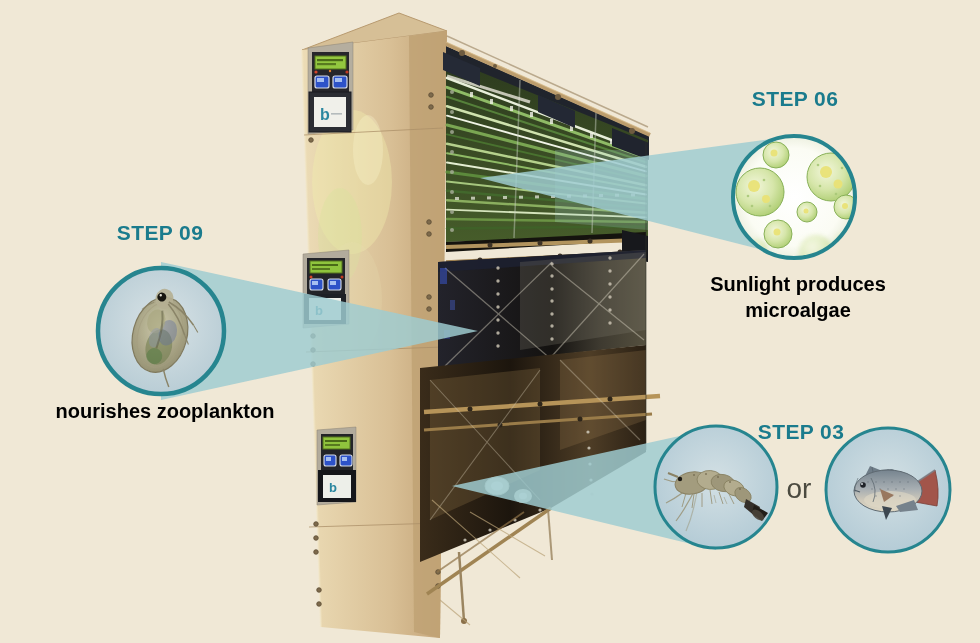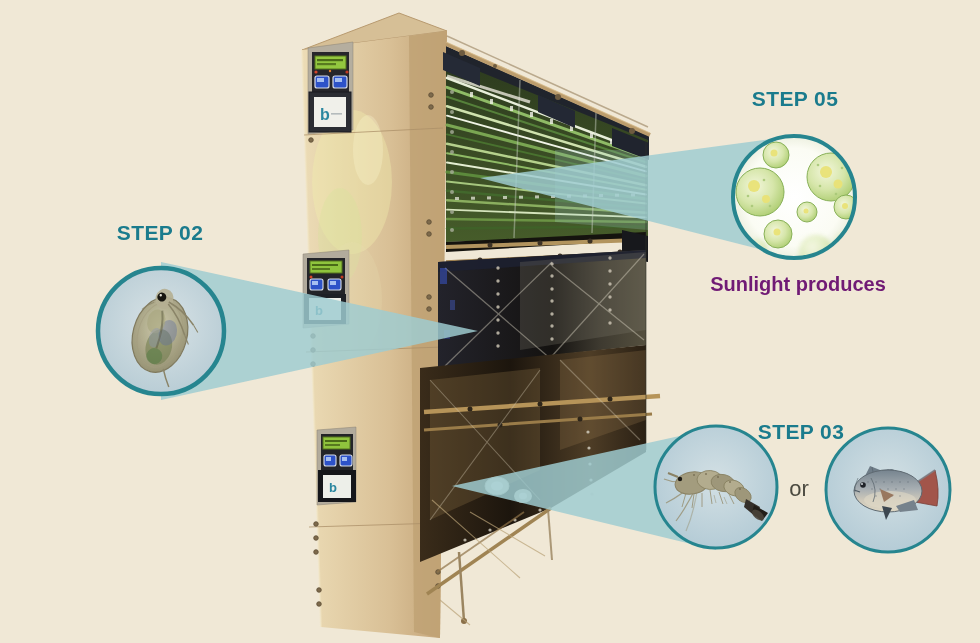--- a/index.html
+++ b/index.html
@@ -9,27 +9,27 @@
     font-family:"Liberation Sans",sans-serif;
   }
   .scene{position:absolute;left:0;top:0;}
   .step-label{
     position:absolute;transform:translateX(-50%);
     color:#1a7b8d;font-weight:700;font-size:21px;letter-spacing:.4px;
     white-space:nowrap;
   }
   .caption{
     position:absolute;transform:translateX(-50%);
-    color:#701a75;font-weight:700;font-size:20px;line-height:26px;
+    color:#000000;font-weight:700;font-size:20px;line-height:26px;
     text-align:center;white-space:nowrap;
   }
   .caption.two{line-height:27px;}
   .or-label{
     position:absolute;transform:translate(-50%,-50%);
-    color:#4b4a40;font-size:22px;font-weight:400;
+    color:#4b4a40;font-size:28px;font-weight:400;
   }
 </style>
 </head>
 <body>
 
 <div class="stage">
 
 <svg class="scene" width="980" height="643" viewBox="0 0 980 643">
   <defs>
     <linearGradient id="gradCol" x1="0" y1="0" x2="1" y2="0">
@@ -527,27 +527,29 @@
         <circle cx="-25" cy="-5" r="2.8" fill="#1f2228"></circle>
         <circle cx="-26" cy="-6" r="1" fill="#cfd4d8"></circle>
         <path d="M-34,0 L-28,2" stroke="#4e5a64" stroke-width="1.2"></path>
         <path d="M-30,-12 Q-34,-4 -33,2" stroke="#5f6a72" stroke-width="1" fill="none" opacity=".6"></path>
       </g>
     </g>
     <circle cx="888" cy="490" r="62" fill="none" stroke="#26858f" stroke-width="3"></circle>
   </g>
 </svg>
 
-<div class="step-label" style="left:795px;top:87px;">STEP 05</div>
-<div class="step-label" style="left:160px;top:221px;">STEP 02</div>
+<div class="step-label" style="left:795px;top:87px;">STEP 06</div>
+<div class="step-label" style="left:160px;top:221px;">STEP 09</div>
 <div class="step-label" style="left:801px;top:380px;margin-top:40px;">STEP 03</div>
 
 <div class="caption" style="left:798px;top:271px;">
   <div>Sunlight produces</div>
+  <div>microalgae</div>
 </div>
 
 <div class="caption two" style="left:165px;top:398px;">
+  <div>nourishes zooplankton</div>
 </div>
 
 
 <div class="or-label" style="left:799px;top:489px;">or</div>
 
 </div>
 
 </body></html>

